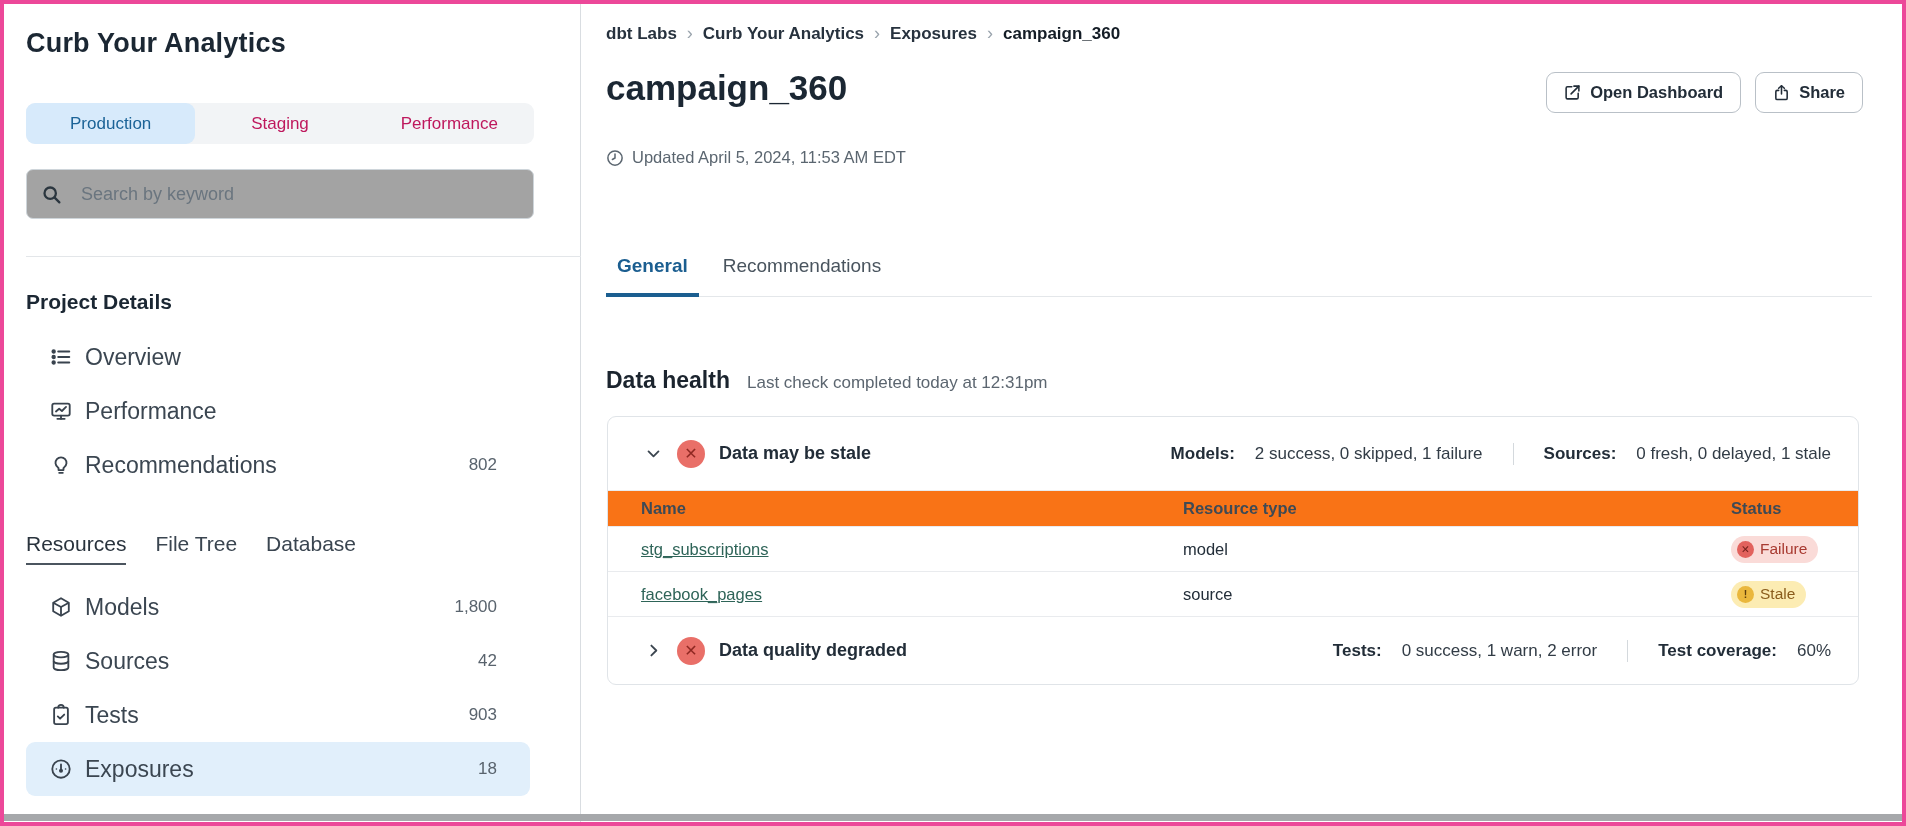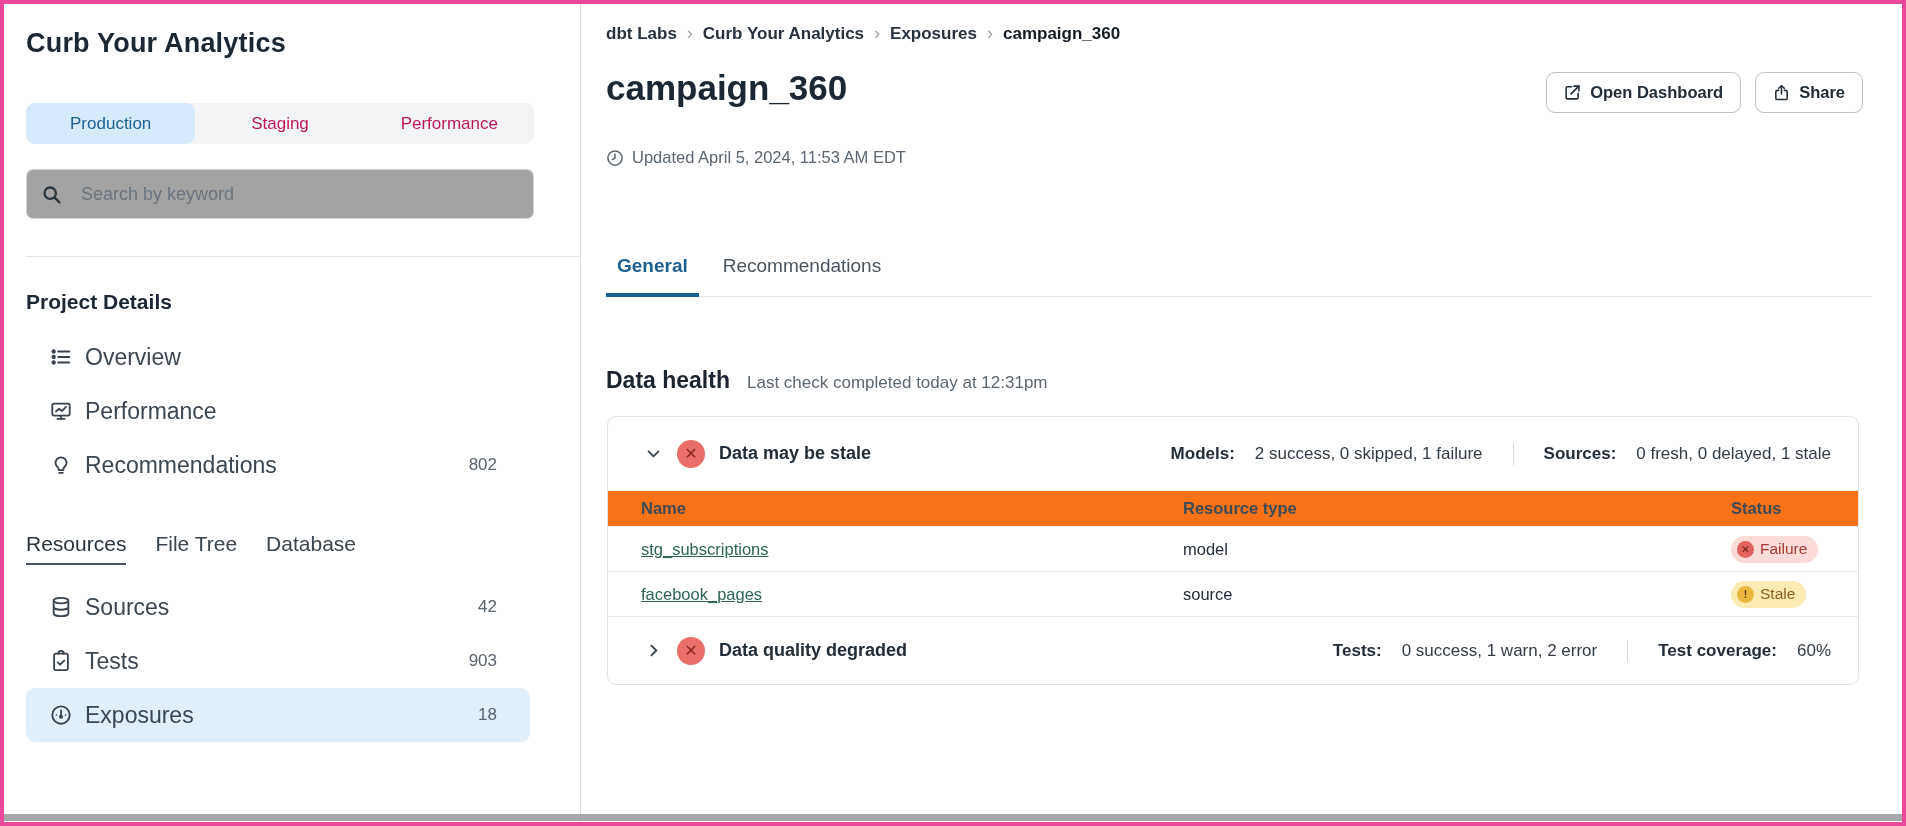--- a/index.html
+++ b/index.html
@@ -144,20 +144,31 @@
       </div>
     </nav>
 
     <div class="res-tabs">
       <span class="res-tab active">Resources</span>
       <span class="res-tab">File Tree</span>
       <span class="res-tab">Database</span>
     </div>
 
     <nav class="res-nav">
+      <div class="side-item">
+        <span class="s-icon">
+          <svg width="22" height="22" viewBox="0 0 24 24" fill="none" stroke="currentColor" stroke-width="2" stroke-linejoin="round">
+              <path d="M12 2.5l8.5 4.8v9.4L12 21.5l-8.5-4.8V7.3z"></path>
+              <polyline points="3.5,7.3 12,12 20.5,7.3"></polyline>
+              <line x1="12" y1="12" x2="12" y2="21.5"></line>
+            </svg>
+        </span>
+        <span class="s-label">Models</span>
+        <span class="s-count">1,800</span>
+      </div>
       <div class="side-item">
         <span class="s-icon">
           <svg width="22" height="22" viewBox="0 0 24 24" fill="none" stroke="currentColor" stroke-width="2">
               <ellipse cx="12" cy="5" rx="8" ry="3"></ellipse>
               <path d="M4 5v7c0 1.66 3.58 3 8 3s8-1.34 8-3V5"></path>
               <path d="M4 12v7c0 1.66 3.58 3 8 3s8-1.34 8-3v-7"></path>
             </svg>
         </span>
         <span class="s-label">Sources</span>
         <span class="s-count">42</span>

